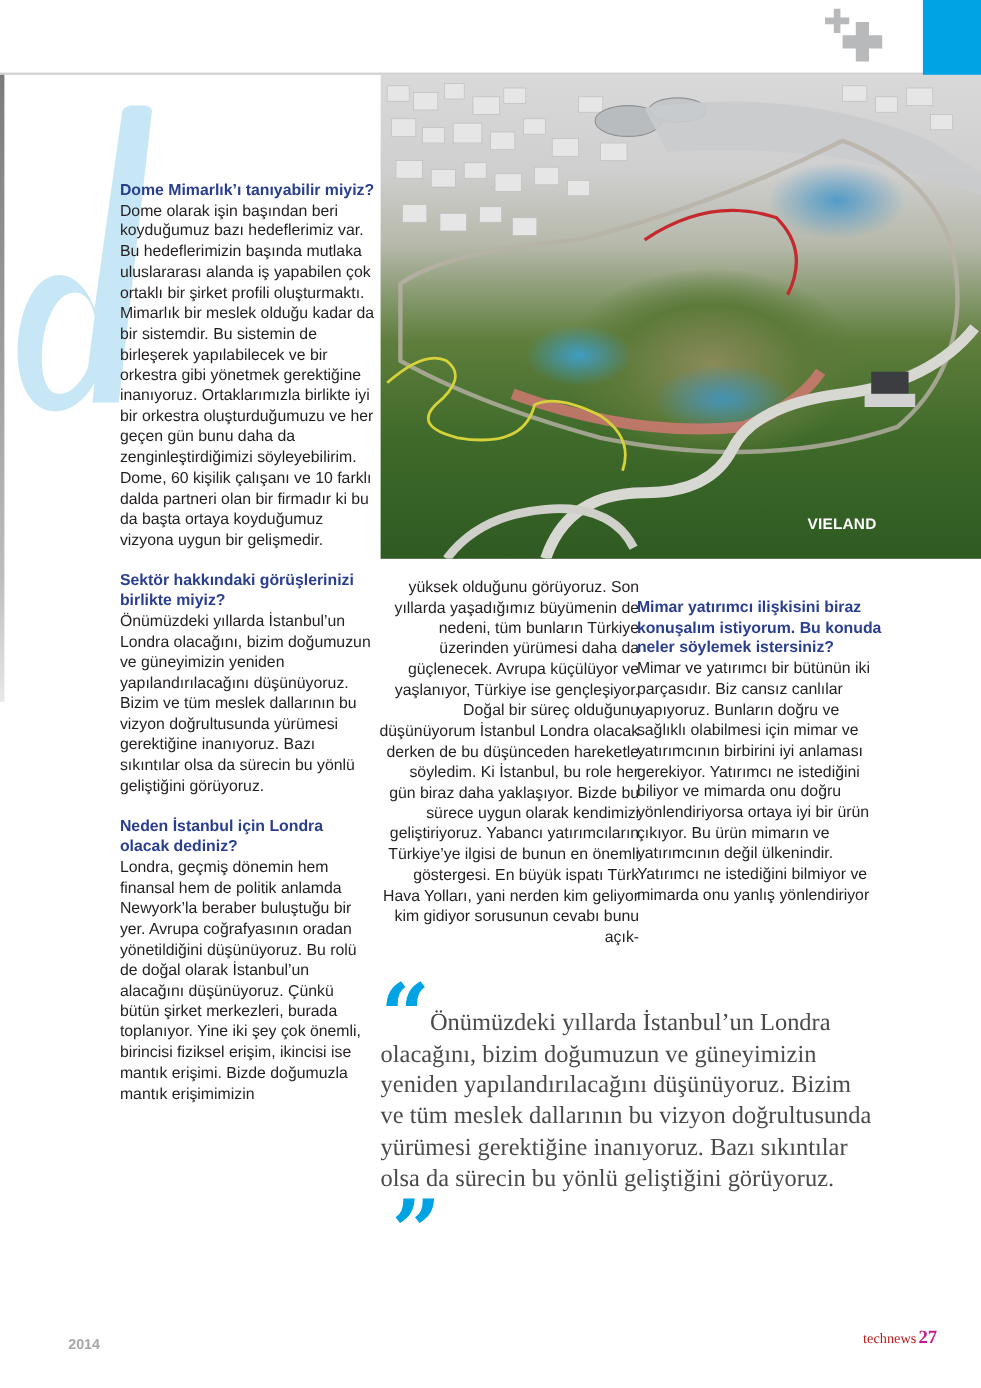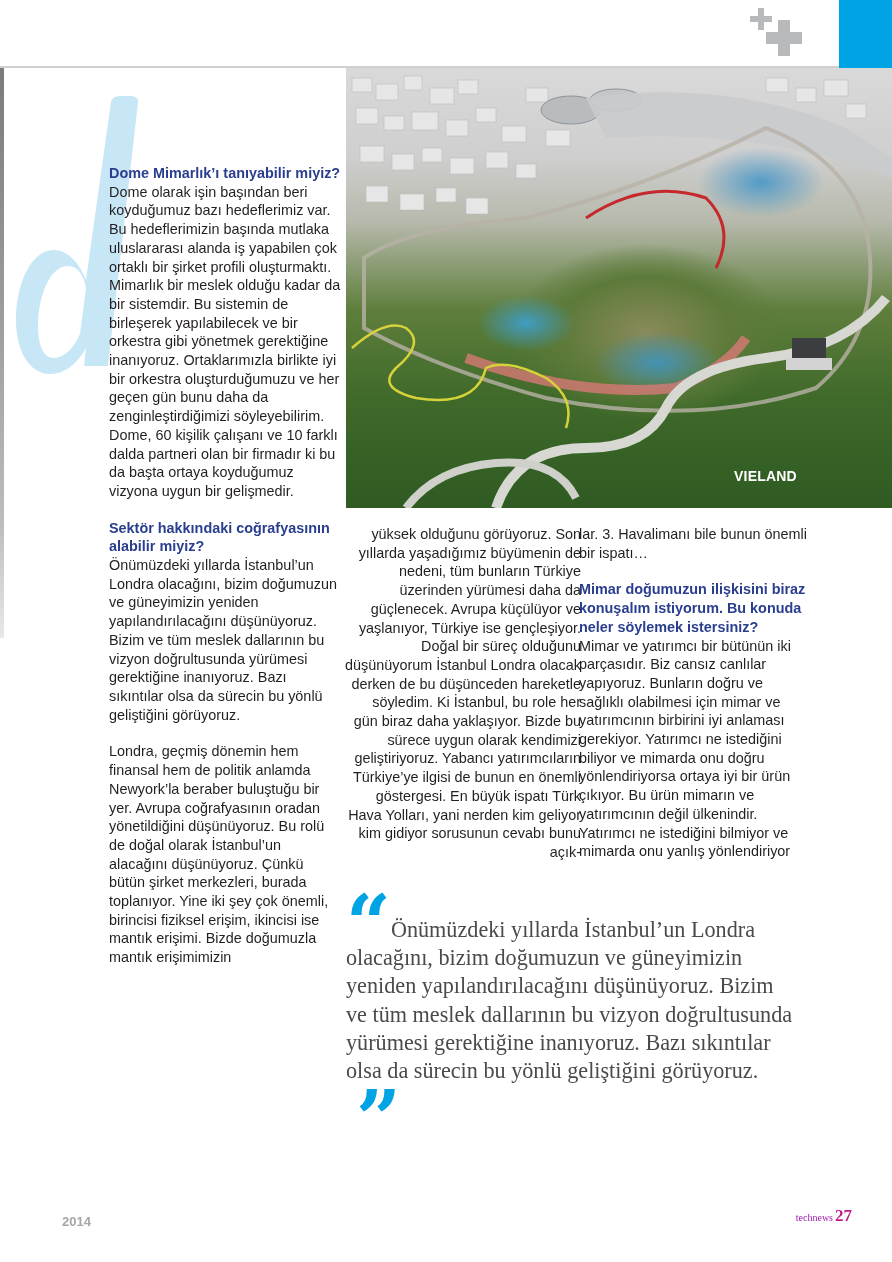--- a/index.html
+++ b/index.html
@@ -70,21 +70,21 @@
     display: inline-block; color: #00a3e4; font-family: "DejaVu Serif", serif; font-weight: bold;
     font-size: 78px; line-height: 20px; vertical-align: -40px; margin-left: 10px; letter-spacing: -6px;
   }
   .footer-year {
     position: absolute; left: 62px; top: 1214px; color: #a6a6a6;
     font-family: Liberation Sans, sans-serif; font-size: 13px; font-weight: bold;
   }
   .footer-brand {
     position: absolute; right: 40px; top: 1206px; font-family: "Liberation Serif", serif;
   }
-  .footer-brand .name { color: #a21caf; font-size: 10px; text-align: right; }
+  .footer-brand .name { color: #b91c1c; font-size: 13px; text-align: right; }
   .footer-brand .page { color: #c4198b; font-size: 17px; font-weight: bold; margin-left: 2px; }
 </style>
 </head>
 <body>
 
 <div class="top-rule"></div>
 <div class="left-strip"></div>
 
 <div class="plus-icons">
   <svg width="66" height="54" viewBox="0 0 66 54">
@@ -100,23 +100,24 @@
 <div class="dropcap">
   <svg width="140" height="290" viewBox="0 0 140 290">
     <path d="M108 6 C104 6 100 8 99 12 L74 190 C66 170 54 160 42 160 C18 160 4 196 4 230 C4 262 18 284 38 284 C54 284 66 272 74 258 L72 276 L96 276 L126 12 C127 8 123 6 118 6 Z M42 268 C30 268 26 252 26 236 C26 206 38 176 56 176 C66 176 72 186 74 198 L68 244 C62 258 52 268 42 268 Z" fill="#c7e6f6"></path>
   </svg>
 </div>
 
 <div class="col col1">
   <p class="q">Dome Mimarlık’ı tanıyabilir miyiz?</p>
   <p>Dome olarak işin başından beri koyduğumuz bazı hedeflerimiz var. Bu hedeflerimizin başında mutlaka uluslararası alanda iş yapabilen çok ortaklı bir şirket profili oluşturmaktı. Mimarlık bir meslek olduğu kadar da bir sistemdir. Bu sistemin de birleşerek yapılabilecek ve bir orkestra gibi yönetmek gerektiğine inanıyoruz. Ortaklarımızla birlikte iyi bir orkestra oluşturduğumuzu ve her geçen gün bunu daha da zenginleştirdiğimizi söyleyebilirim. Dome, 60 kişilik çalışanı ve 10 farklı dalda partneri olan bir firmadır ki bu da başta ortaya koyduğumuz vizyona uygun bir gelişmedir.</p>
   <div class="gap"></div>
-  <p class="q">Sektör hakkındaki coğrafyasının alabilir miyiz?</p>
+  <p class="q">Sektör hakkındaki görüşlerinizi birlikte miyiz?</p>
   <p>Önümüzdeki yıllarda İstanbul’un Londra olacağını, bizim doğumuzun ve güneyimizin yeniden yapılandırılacağını düşünüyoruz. Bizim ve tüm meslek dallarının bu vizyon doğrultusunda yürümesi gerektiğine inanıyoruz. Bazı sıkıntılar olsa da sürecin bu yönlü geliştiğini görüyoruz.</p>
   <div class="gap"></div>
+  <p class="q">Neden İstanbul için Londra olacak dediniz?</p>
   <p>Londra, geçmiş dönemin hem finansal hem de politik anlamda Newyork’la beraber buluştuğu bir yer. Avrupa coğrafyasının oradan yönetildiğini düşünüyoruz. Bu rolü de doğal olarak İstanbul’un alacağını düşünüyoruz. Çünkü bütün şirket merkezleri, burada toplanıyor. Yine iki şey çok önemli, birincisi fiziksel erişim, ikincisi ise mantık erişimi. Bizde doğumuzla mantık erişimimizin</p>
 </div>
 
 <div class="hero">
   <svg width="546" height="440" viewBox="0 0 546 440">
 
     <g fill="#e6e6e6" stroke="#bdbdbd" stroke-width="0.6">
       <rect x="6" y="10" width="20" height="14"></rect>
         <rect x="30" y="16" width="22" height="16"></rect>
         <rect x="58" y="8" width="18" height="14"></rect>
@@ -166,23 +167,22 @@
     <rect x="440" y="290" width="46" height="12" fill="#d2d2d2"></rect>
   </svg>
   <div class="hero-caption">VIELAND</div>
 </div>
 
 <div class="col col2">
   <p>yüksek olduğunu görüyoruz. Son yıllarda yaşadığımız büyümenin de nedeni, tüm bunların Türkiye üzerinden yürümesi daha da güçlenecek. Avrupa küçülüyor ve yaşlanıyor, Türkiye ise gençleşiyor. Doğal bir süreç olduğunu düşünüyorum İstanbul Londra olacak derken de bu düşünceden hareketle söyledim. Ki İstanbul, bu role her gün biraz daha yaklaşıyor. Bizde bu sürece uygun olarak kendimizi geliştiriyoruz. Yabancı yatırımcıların Türkiye’ye ilgisi de bunun en önemli göstergesi. En büyük ispatı Türk Hava Yolları, yani nerden kim geliyor kim gidiyor sorusunun cevabı bunu açık-</p>
 </div>
 
 <div class="col col3">
-  <p>lar. 3. Havalimanı bile bunun önemli bir ispatı…</p>
   <div class="gap"></div>
-  <p class="q">Mimar doğumuzun ilişkisini biraz konuşalım istiyorum. Bu konuda neler söylemek istersiniz?</p>
+  <p class="q">Mimar yatırımcı ilişkisini biraz konuşalım istiyorum. Bu konuda neler söylemek istersiniz?</p>
   <p>Mimar ve yatırımcı bir bütünün iki parçasıdır. Biz cansız canlılar yapıyoruz. Bunların doğru ve sağlıklı olabilmesi için mimar ve yatırımcının birbirini iyi anlaması gerekiyor. Yatırımcı ne istediğini biliyor ve mimarda onu doğru yönlendiriyorsa ortaya iyi bir ürün çıkıyor. Bu ürün mimarın ve yatırımcının değil ülkenindir. Yatırımcı ne istediğini bilmiyor ve mimarda onu yanlış yönlendiriyor</p>
 </div>
 
 <div class="pullquote">
   <span class="pq-open">“</span><span>Önümüzdeki yıllarda İstanbul’un Londra olacağını, bizim doğumuzun ve güneyimizin yeniden yapılandırılacağını düşünüyoruz. Bizim ve tüm meslek dallarının bu vizyon doğrultusunda yürümesi gerektiğine inanıyoruz. Bazı sıkıntılar olsa da sürecin bu yönlü geliştiğini görüyoruz.</span><span class="pq-close">”</span>
 </div>
 
 <div class="footer-year">2014</div>
 <div class="footer-brand">
   <span class="name">technews</span><span class="page">27</span>

